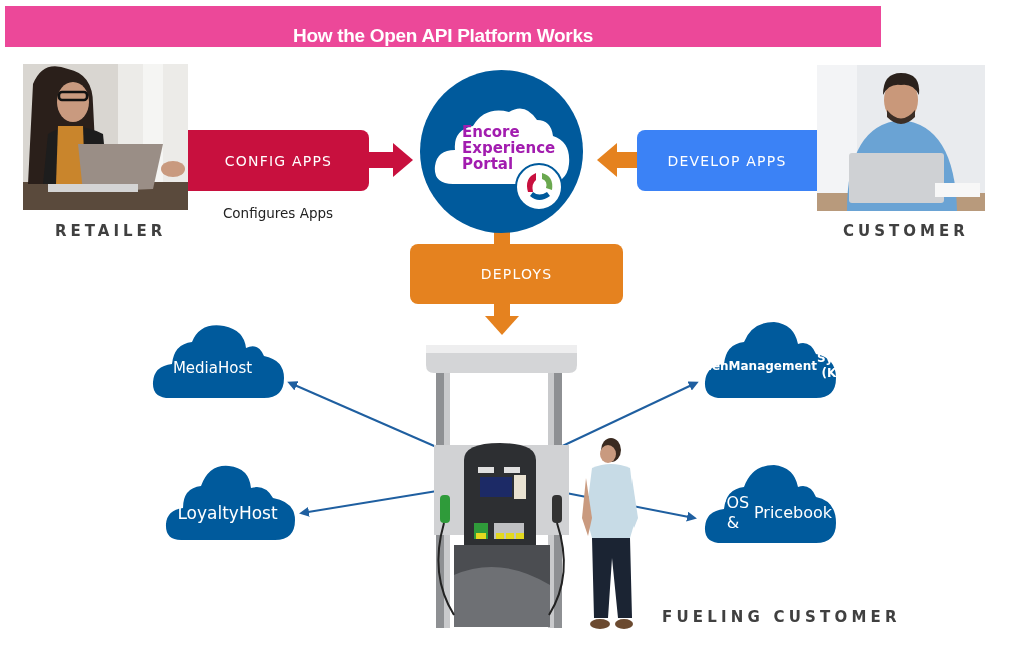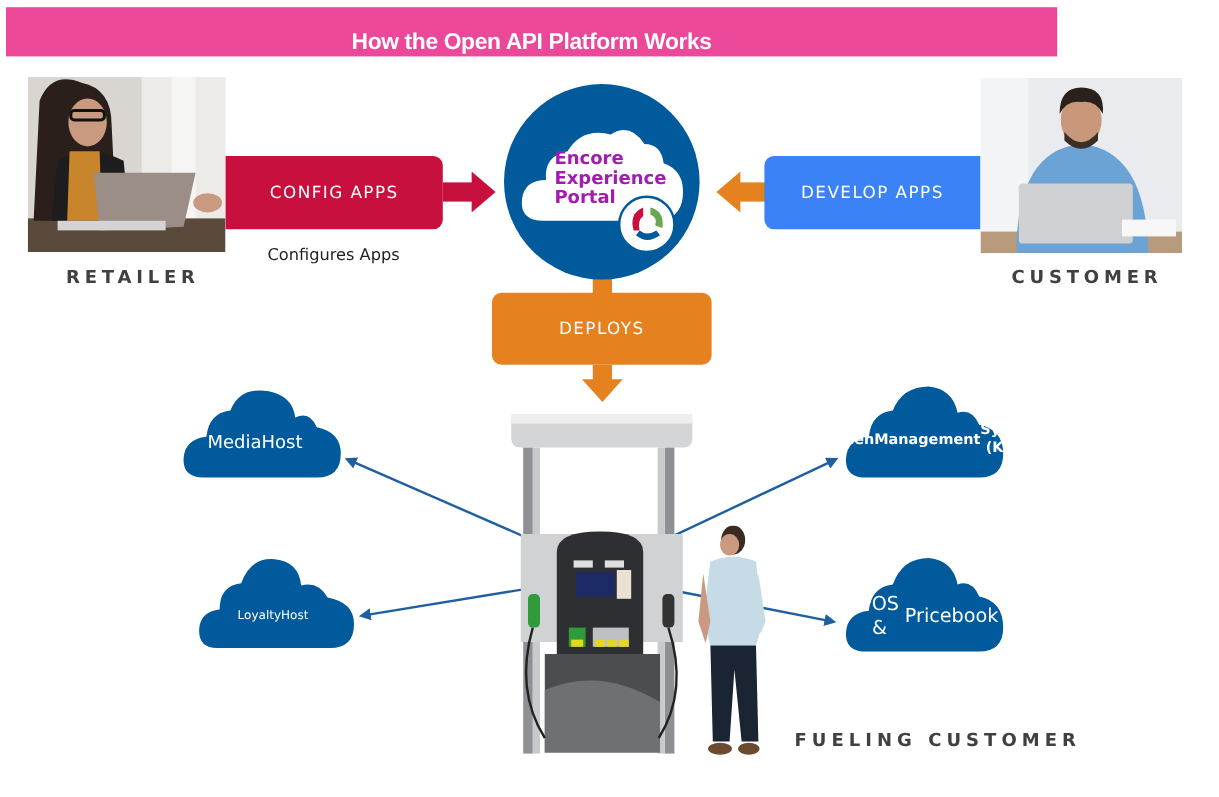--- a/index.html
+++ b/index.html
@@ -24,21 +24,21 @@
   #retailer-label { left: 55px; top: 222px; }
   #developer-label { left: 843px; top: 222px; }
   #customer-label { left: 662px; top: 608px; letter-spacing: 4.2px; text-align: center; }
 
   .step-box {
     position: absolute; display: flex; align-items: center; justify-content: center;
     color: #fff; font-family: "DejaVu Sans", sans-serif; font-size: 14px; letter-spacing: 1.2px;
   }
   #config-box { left: 188px; top: 130px; width: 181px; height: 61px; background: #c8103e; border-radius: 0 8px 8px 0; }
   #develop-box { left: 637px; top: 130px; width: 180px; height: 61px; background: #3b82f6; border-radius: 8px 0 0 8px; }
-  #deploys-box { left: 410px; top: 244px; width: 183px; height: 60px; background: #e5821f; border-radius: 8px; }
+  #deploys-box { left: 410px; top: 244px; width: 213px; height: 60px; background: #e5821f; border-radius: 8px; }
 
   .arrow-shape { position: absolute; }
   #config-arrow { left: 369px; top: 143px; }
   #develop-arrow { left: 595px; top: 143px; }
   #deploys-arrow { left: 485px; top: 304px; }
   #deploys-stem { position: absolute; left: 494px; top: 230px; width: 16px; height: 16px; background: #e5821f; }
 
   .sub-text {
     position: absolute; left: 195px; top: 203px; width: 166px; text-align: center;
     font-family: "DejaVu Sans", sans-serif; font-size: 13.5px; line-height: 20px; color: #222;
@@ -56,21 +56,21 @@
   #portal-logo { position: absolute; left: 514px; top: 162px; }
 
   .cloud { position: absolute; }
   .cloud-text {
     position: absolute; color: #fff; text-align: center; font-family: "DejaVu Sans", sans-serif;
     display: flex; align-items: center; justify-content: center;
   }
   #media-cloud { left: 152px; top: 320px; }
   #media-text { left: 165px; top: 345px; width: 95px; height: 46px; font-size: 15px; line-height: 19px; }
   #loyalty-cloud { left: 165px; top: 462px; }
-  #loyalty-text { left: 175px; top: 490px; width: 105px; height: 46px; font-size: 10px; line-height: 19px; }
+  #loyalty-text { left: 175px; top: 490px; width: 105px; height: 46px; font-size: 17px; line-height: 19px; }
   #kms-cloud { left: 704px; top: 320px; }
   #kms-text { left: 712px; top: 342px; width: 120px; height: 48px; font-size: 12px; line-height: 15px; font-weight: bold; }
   #pos-cloud { left: 704px; top: 463px; }
   #pos-text { left: 712px; top: 490px; width: 120px; height: 46px; font-size: 16px; line-height: 20px; }
 
   #connector-lines { position: absolute; left: 0; top: 0; width: 1016px; height: 664px; pointer-events: none; }
   #pump { position: absolute; left: 424px; top: 345px; }
   #customer { position: absolute; left: 578px; top: 438px; }
 </style>
 </head>

